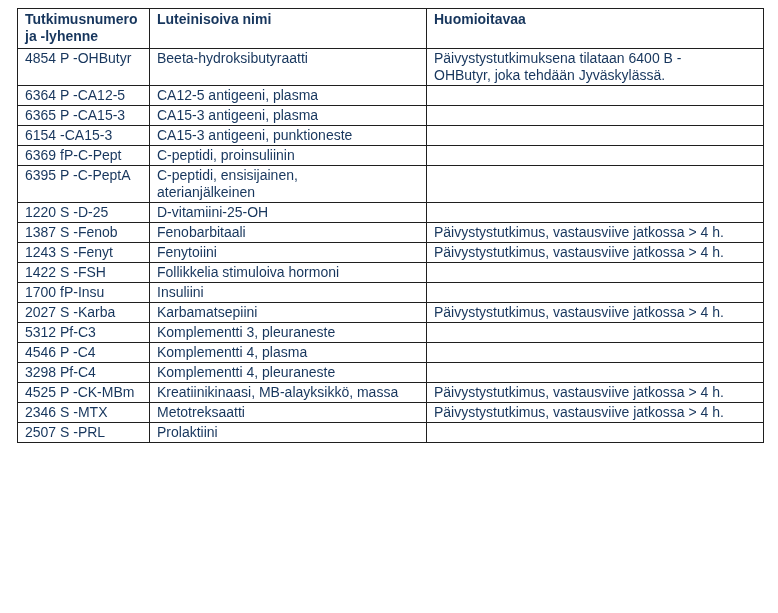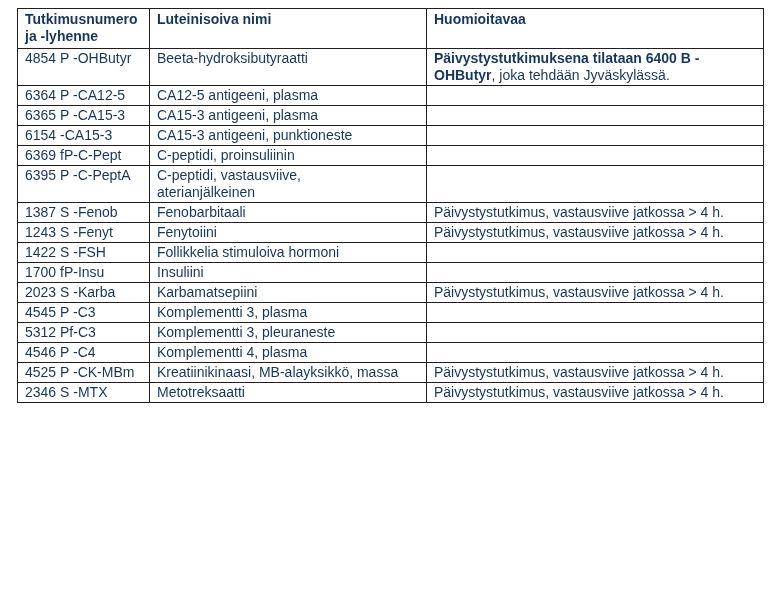--- a/index.html
+++ b/index.html
@@ -36,21 +36,21 @@
     vertical-align: top;
     text-align: left;
     white-space: pre-line;
     overflow: hidden;
   }
   .lab-table th {
     font-weight: bold;
     padding-top: 2px;
     padding-bottom: 3px;
   }
-  .lab-table td b { font-weight: bold; }
+  .lab-table td b { font-weight: normal; }
 </style>
 </head>
 <body>
 
 <table class="lab-table">
   <colgroup>
     <col class="c-code">
     <col class="c-name">
     <col class="c-note">
   </colgroup>
@@ -84,22 +84,27 @@
         <td>CA15-3 antigeeni, punktioneste</td>
         <td></td>
       </tr>
       <tr>
         <td>6369 fP-C-Pept</td>
         <td>C-peptidi, proinsuliinin</td>
         <td></td>
       </tr>
       <tr>
         <td>6395 P -C-PeptA</td>
-        <td>C-peptidi, vastausviive,
+        <td>C-peptidi, ensisijainen,
 aterianjälkeinen</td>
+        <td></td>
+      </tr>
+      <tr>
+        <td>1220 S -D-25</td>
+        <td>D-vitamiini-25-OH</td>
         <td></td>
       </tr>
       <tr>
         <td>1387 S -Fenob</td>
         <td>Fenobarbitaali</td>
         <td>Päivystystutkimus, vastausviive jatkossa &gt; 4 h.</td>
       </tr>
       <tr>
         <td>1243 S -Fenyt</td>
         <td>Fenytoiini</td>
@@ -109,43 +114,48 @@
         <td>1422 S -FSH</td>
         <td>Follikkelia stimuloiva hormoni</td>
         <td></td>
       </tr>
       <tr>
         <td>1700 fP-Insu</td>
         <td>Insuliini</td>
         <td></td>
       </tr>
       <tr>
-        <td>2023 S -Karba</td>
+        <td>2027 S -Karba</td>
         <td>Karbamatsepiini</td>
         <td>Päivystystutkimus, vastausviive jatkossa &gt; 4 h.</td>
-      </tr>
-      <tr>
-        <td>4545 P -C3</td>
-        <td>Komplementti 3, plasma</td>
-        <td></td>
       </tr>
       <tr>
         <td>5312 Pf-C3</td>
         <td>Komplementti 3, pleuraneste</td>
         <td></td>
       </tr>
       <tr>
         <td>4546 P -C4</td>
         <td>Komplementti 4, plasma</td>
         <td></td>
       </tr>
       <tr>
+        <td>3298 Pf-C4</td>
+        <td>Komplementti 4, pleuraneste</td>
+        <td></td>
+      </tr>
+      <tr>
         <td>4525 P -CK-MBm</td>
         <td>Kreatiinikinaasi, MB-alayksikkö, massa</td>
         <td>Päivystystutkimus, vastausviive jatkossa &gt; 4 h.</td>
       </tr>
       <tr>
         <td>2346 S -MTX</td>
         <td>Metotreksaatti</td>
         <td>Päivystystutkimus, vastausviive jatkossa &gt; 4 h.</td>
       </tr>
+      <tr>
+        <td>2507 S -PRL</td>
+        <td>Prolaktiini</td>
+        <td></td>
+      </tr>
     </tbody>
 </table>
 
 </body></html>

